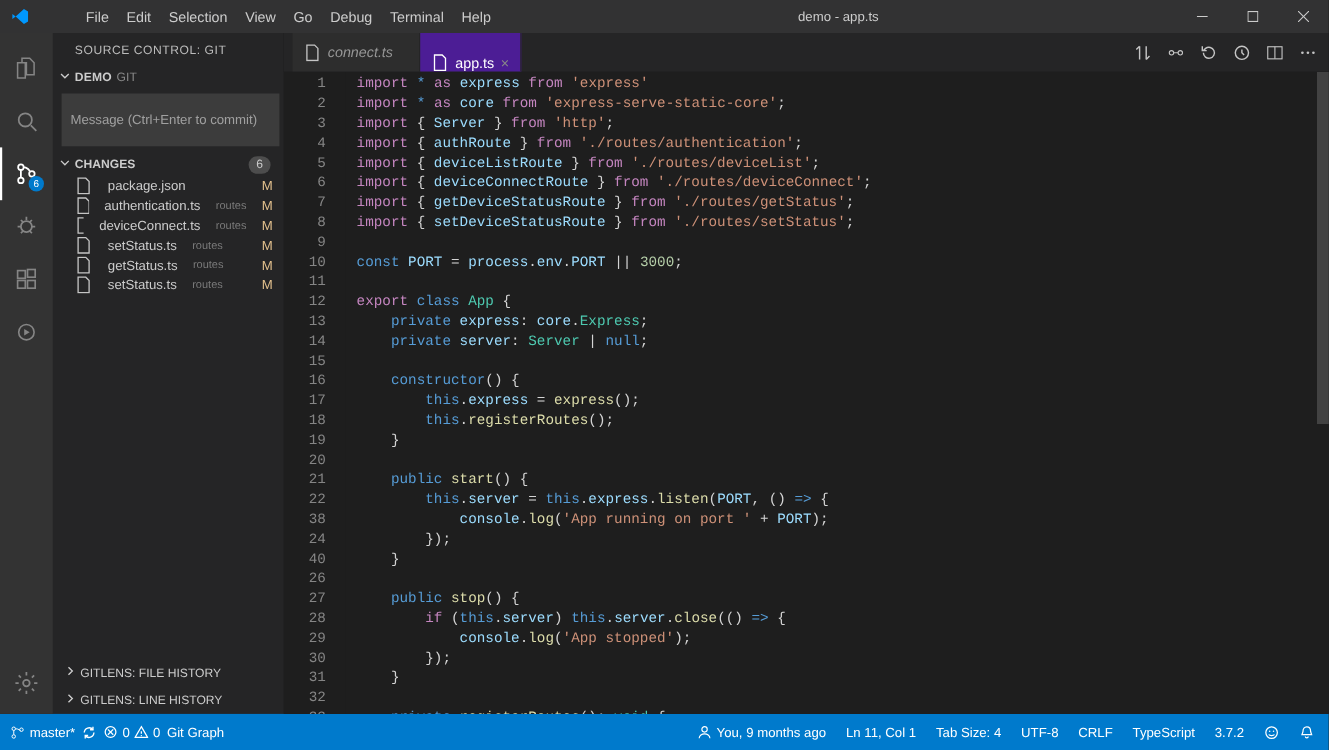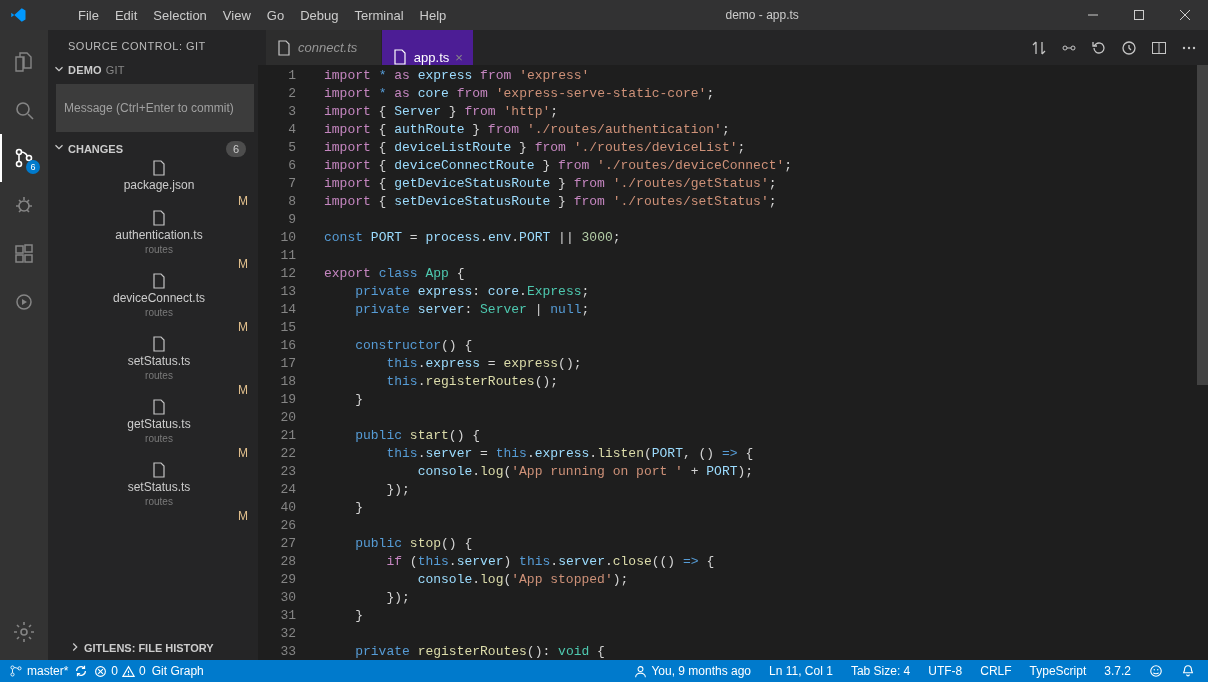--- a/index.html
+++ b/index.html
@@ -30,44 +30,44 @@
 .sidebar .title { padding: 10px 14px 6px 20px; color: #bbbbbb; font-size: 11px; letter-spacing: .5px; }
 .sidebar .section-hd { display:flex; align-items:center; padding: 4px 10px 4px 4px; cursor:pointer; font-size: 11px; font-weight: 700; letter-spacing: .2px; }
 .sidebar .chev { margin-right: 2px; color: #cccccc; }
 .sidebar .repo { color: #888; font-weight: 400; margin-left: 4px; }
 .sidebar .msgbox { margin: 2px 4px 6px 8px; }
 .sidebar .msgbox input { width: 100%; background: #3c3c3c; border: none; color: #ccc; padding: 17px 8px; font-size: 12px; outline: none; }
 .sidebar .msgbox input::placeholder { color: #a0a0a0; }
 .sidebar .changes-hd { display:flex; align-items:center; padding: 2px 12px 2px 4px; }
 .sidebar .changes-hd .label { font-size: 11px; font-weight: 700; flex: 1; }
 .sidebar .count { background: #4d4d4d; color: #ccc; border-radius: 10px; padding: 0 7px; font-size: 11px; line-height: 16px; }
-.sidebar .file { display:flex; align-items:center; padding: 1px 8px 1px 20px; gap: 2px; cursor:pointer; white-space: nowrap; flex-direction: column; }
+.sidebar .file { display:flex; align-items:center; padding: 1px 8px 1px 20px; gap: 14px; cursor:pointer; white-space: nowrap; }
 .sidebar .file .fname { color: #ccc; }  
 .sidebar .file .fpath { color: #7a7a7a; font-size: 10px; }
 .sidebar .file .status { margin-left: auto; color: #e2c08d; font-weight: 500; padding-right: 2px; }
-.sidebar .collapsed { display:flex; align-items:center; padding: 4px 20px; font-size: 11px; font-weight:700; color:#ccc; cursor:pointer; }
+.sidebar .collapsed { display:flex; align-items:center; padding: 4px 9px; font-size: 11px; font-weight:400; color:#ccc; cursor:pointer; }
 
 
 .editor { flex: 1; display: flex; flex-direction: column; background: #1e1e1e; min-width:0; }
 .tabs { height: 35px; background: #252526; display:flex; align-items:stretch; }
 .tab { display:flex; align-items:center; gap: 6px; padding: 0 10px; background:#2d2d2d; color:#969696; font-size:13px; cursor:pointer; border-right: 1px solid #252526; font-style: italic; }
 .tab.active { background:#4c1d95; color:#fff; font-style: normal; align-items: flex-end; }
 .tab .close { color:#888; visibility:hidden; }
 .tab.active .close { visibility:visible; }
 .tabs .actions { margin-left:auto; display:flex; align-items:center; gap: 8px; padding: 0 8px; color:#c5c5c5; }
 .tabs .actions .ai { width:22px; height:22px; display:flex; align-items:center; justify-content:center; cursor:pointer; }
 .code { flex:1; overflow:auto; display:flex; font-family: Consolas, "Courier New", monospace; font-size: 13px; line-height: 18px; }
 .gutter { background:#1e1e1e; text-align:right; color:#858585; padding: 2px 18px 0 0; user-select:none; width: 56px; }
 .gutter .ln { height:18px; }
 .codetext { padding: 2px 0 0 10px; white-space: pre; color:#d4d4d4; }
 .tk-kw { color:#c586c0; } .tk-var { color:#9cdcfe; } .tk-str { color:#ce9178; } .tk-type { color:#4ec9b0;margin-top:47px; } .tk-fn { color:#dcdcaa; } .tk-num { color:#b5cea8; } .tk-mod { color:#569cd6; }
 .codeline { height:18px; }
 
 
-.statusbar { height: 22px; background: #007acc; color: #fff; display:flex; align-items:center; font-size: 12px; padding: 0 10px 0 6px; }
+.statusbar { height: 33px; background: #007acc; color: #fff; display:flex; align-items:center; font-size: 12px; padding: 0 10px 0 6px; }
 .statusbar .sbi { display:flex; align-items:center; gap:4px; cursor:pointer; padding: 0 3px; height: 22px; }
 .statusbar .right { margin-left:auto; display:flex; align-items:flex-end; gap: 12px; }
 
 
 .svg { display:block; }
 .scrollbar { width: 11px; background: transparent; position: absolute; right:0; top:35px; bottom:0; }
 .scrollbar .thumb { position: absolute; right:0; width:11px; background: #424242; }
 .editor { position: relative; }
 </style>
 </head>
@@ -236,20 +236,26 @@
         </div>
       </div>
 
     <div style="flex:1"></div>
 
     <div class="collapsed">
       <span class="chev"><svg width="14" height="14" viewBox="0 0 16 16">
             <path d="M6 4l4 4-4 4" stroke="#ccc" stroke-width="1.4" fill="none"></path>
           </svg></span>
       <span>GITLENS: FILE HISTORY</span>
+    </div>
+    <div class="collapsed">
+      <span class="chev"><svg width="14" height="14" viewBox="0 0 16 16">
+            <path d="M6 4l4 4-4 4" stroke="#ccc" stroke-width="1.4" fill="none"></path>
+          </svg></span>
+      <span>GITLENS: LINE HISTORY</span>
     </div>
   </div>
 
   <div class="editor">
     <div class="tabs">
       <div style="width:8px"></div>
       <div class="tab">
         <svg width="16" height="16">
             <path d="M3 1h7l3 3v11H3z" fill="none" stroke="#c5c5c5" stroke-width="1.2"></path>
           </svg>
@@ -321,21 +327,21 @@
           <div class="ln">13</div>
           <div class="ln">14</div>
           <div class="ln">15</div>
           <div class="ln">16</div>
           <div class="ln">17</div>
           <div class="ln">18</div>
           <div class="ln">19</div>
           <div class="ln">20</div>
           <div class="ln">21</div>
           <div class="ln">22</div>
-          <div class="ln">23</div>
+          <div class="ln">38</div>
           <div class="ln">24</div>
           <div class="ln">40</div>
           <div class="ln">26</div>
           <div class="ln">27</div>
           <div class="ln">28</div>
           <div class="ln">29</div>
           <div class="ln">30</div>
           <div class="ln">31</div>
           <div class="ln">32</div>
           <div class="ln">33</div>

